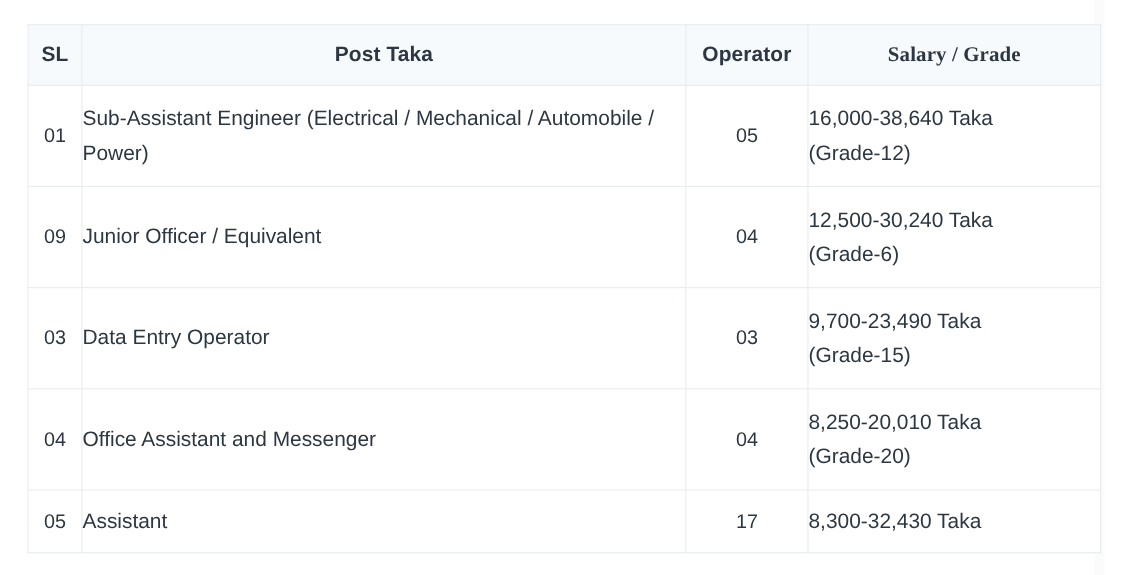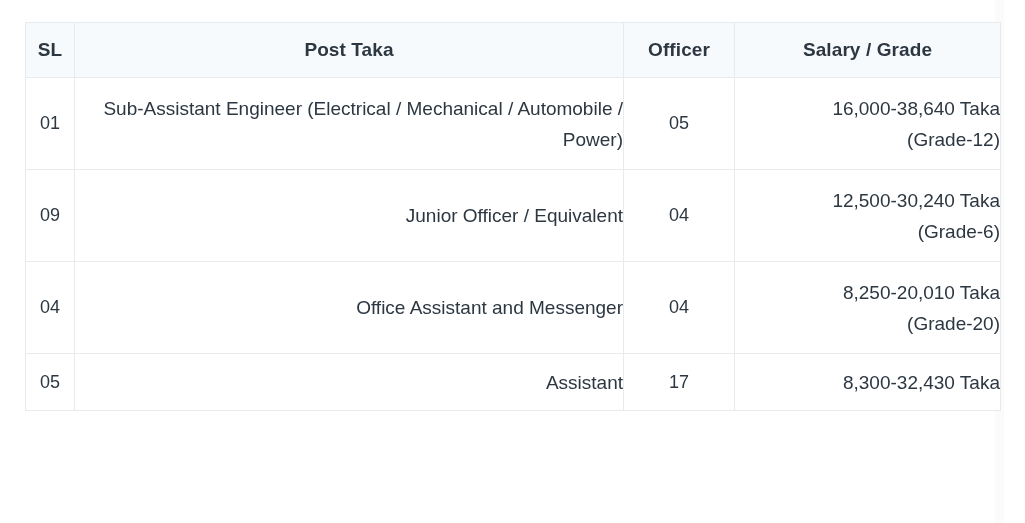--- a/index.html
+++ b/index.html
@@ -52,81 +52,90 @@
     font-weight: bold;
     font-size: 19px;
     color: #1a202c;
     height: 54px;
     text-align: center;
     letter-spacing: 0.1px;
   }
   th.col-sl   { width: 48px; }
   th.col-post { width: 548px; }
   th.col-vac  { width: 110px; }
-  th.col-sal  { width: 265px; }
+  th.col-sal  { width: 265px; font-family: Liberation Serif, serif; }
 
   tbody td {
     font-size: 19px;
     line-height: 31px;
     color: #2d3741;
   }
   td.c-sl {
     text-align: center;
     font-size: 18px;
   }
   td.c-post {
-    text-align: right;
+    text-align: left;
     padding: 10px 18px 10px 14px;
   }
   td.c-vac {
     text-align: center;
     font-size: 18px;
   }
   td.c-sal {
-    text-align: right;
+    text-align: left;
     padding: 10px 12px 10px 10px;
   }
   tbody tr.tall td { height: 91px; }
   tbody tr.short td { height: 56px; }
   .sal-line { display: block; }
 </style>
 </head>
 <body>
 
 <div class="page">
 
   <div class="right-gutter"></div>
 
   <div class="table-wrap">
     <table class="vacancy-table">
       <thead>
         <tr>
           <th class="col-sl">SL</th>
           <th class="col-post">Post Taka</th>
-          <th class="col-vac">Officer</th>
+          <th class="col-vac">Operator</th>
           <th class="col-sal">Salary / Grade</th>
         </tr>
       </thead>
       <tbody>
         <tr class="tall">
           <td class="c-sl">01</td>
           <td class="c-post">Sub-Assistant Engineer (Electrical / Mechanical / Automobile / Power)</td>
           <td class="c-vac">05</td>
           <td class="c-sal">
             <span class="sal-line">16,000-38,640 Taka</span>
             <span class="sal-line">(Grade-12)</span>
           </td>
         </tr>
         <tr class="tall">
           <td class="c-sl">09</td>
           <td class="c-post">Junior Officer / Equivalent</td>
           <td class="c-vac">04</td>
           <td class="c-sal">
             <span class="sal-line">12,500-30,240 Taka</span>
             <span class="sal-line">(Grade-6)</span>
+          </td>
+        </tr>
+        <tr class="tall">
+          <td class="c-sl">03</td>
+          <td class="c-post">Data Entry Operator</td>
+          <td class="c-vac">03</td>
+          <td class="c-sal">
+            <span class="sal-line">9,700-23,490 Taka</span>
+            <span class="sal-line">(Grade-15)</span>
           </td>
         </tr>
         <tr class="tall">
           <td class="c-sl">04</td>
           <td class="c-post">Office Assistant and Messenger</td>
           <td class="c-vac">04</td>
           <td class="c-sal">
             <span class="sal-line">8,250-20,010 Taka</span>
             <span class="sal-line">(Grade-20)</span>
           </td>

